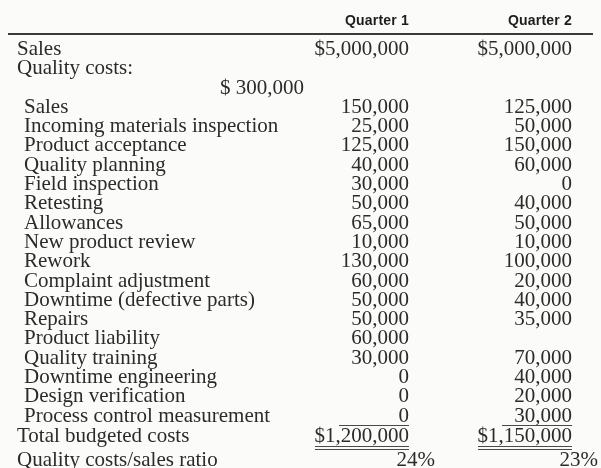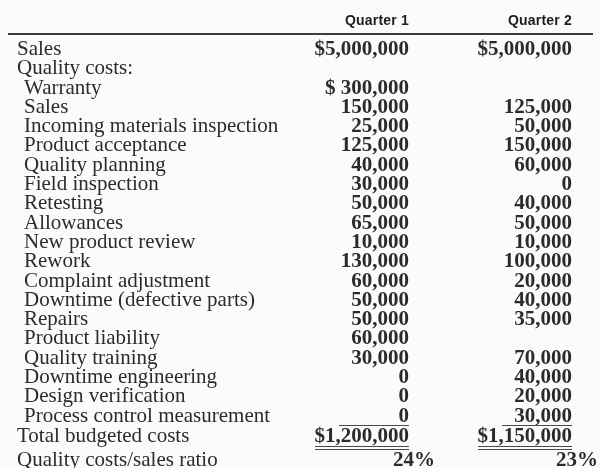--- a/index.html
+++ b/index.html
@@ -44,21 +44,20 @@
   .cell.label {
     padding-left: 9px;
     white-space: nowrap;
   }
   .row.indent .cell.label {
     padding-left: 16px;
   }
   .cell.num {
     text-align: right;
     white-space: nowrap;
-    font-weight: bold;
   }
   .amount {
     display: inline-block;
     text-align: right;
   }
   .rule-single {
     border-bottom: 1.5px solid #4a4a4a;
     min-width: 70px;
   }
   .rule-double {
@@ -85,21 +84,20 @@
         <div class="cell label">Sales</div>
         <div class="cell num"><span class="amount">$5,000,000</span></div>
         <div class="cell num"><span class="amount">$5,000,000</span></div>
       </div>
       <div class="row">
         <div class="cell label">Quality costs:</div>
         <div class="cell num"><span class="amount"></span></div>
         <div class="cell num"><span class="amount"></span></div>
       </div>
       <div class="row indent">
-        <div class="cell label">Warranty</div>
         <div class="cell num"><span class="amount">$ 300,000</span></div>
       </div>
       <div class="row indent">
         <div class="cell label">Sales</div>
         <div class="cell num"><span class="amount">150,000</span></div>
         <div class="cell num"><span class="amount">125,000</span></div>
       </div>
       <div class="row indent">
         <div class="cell label">Incoming materials inspection</div>
         <div class="cell num"><span class="amount">25,000</span></div>

